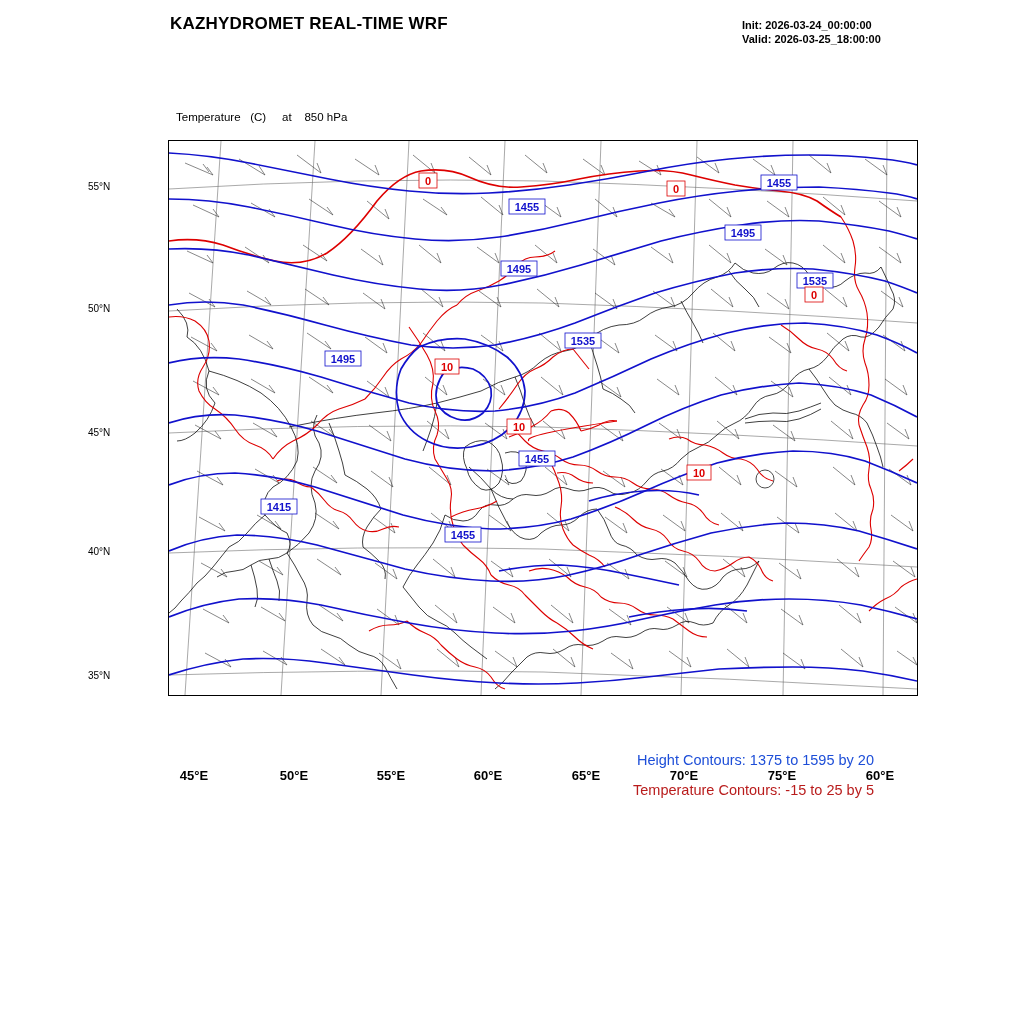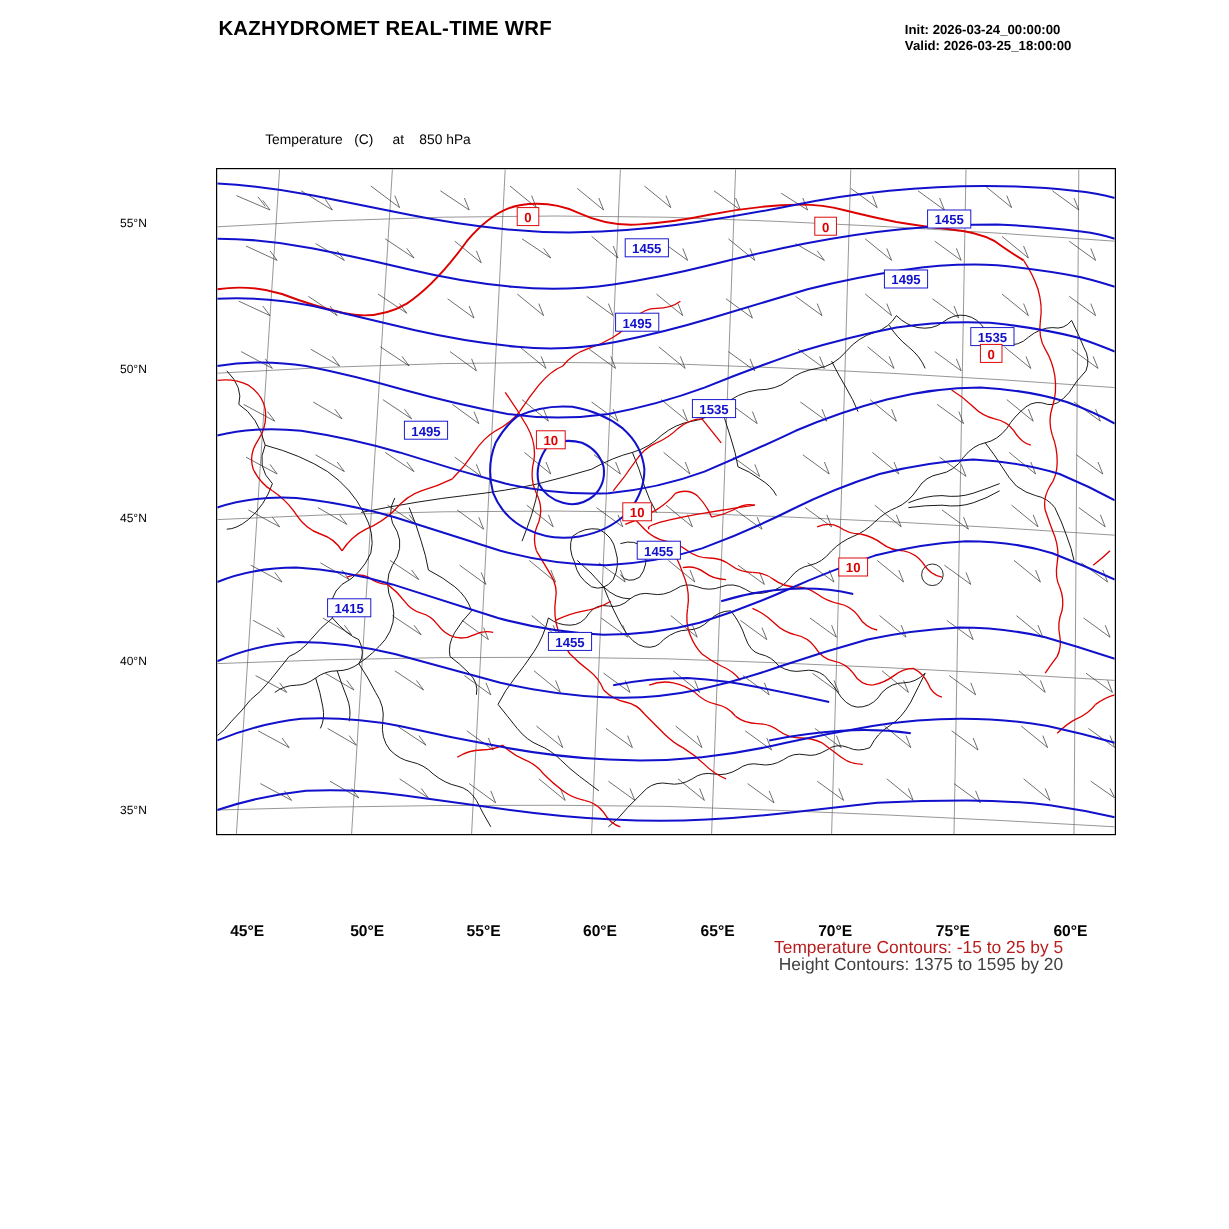--- a/index.html
+++ b/index.html
@@ -10,21 +10,21 @@
   body {
     width: 1024px;
     height: 1024px;
     position: relative;
     font-family: "Liberation Sans", sans-serif;
     color: #000000;
     overflow: hidden;
   }
   .page {
     position: absolute;
-    left: 12px; top: 0;
+    left: 0; top: 0;
     width: 980px;
     height: 1024px;
   }
   #main-title {
     position: absolute;
     left: 170px;
     top: 14px;
     font-size: 17px;
     font-weight: bold;
     letter-spacing: 0.2px;
@@ -41,21 +41,20 @@
     position: absolute;
     left: 176px;
     top: 82px;
     font-size: 11.5px;
     line-height: 14px;
     white-space: pre;
   }
   .field-row {
     display: block;
     white-space: pre;
-    margin-left: 33px;
   }
   #map-frame {
     position: absolute;
     left: 168px;
     top: 140px;
     width: 750px;
     height: 556px;
     border: 1px solid #000;
     box-sizing: border-box;
     overflow: hidden;
@@ -78,23 +77,22 @@
     font-weight: bold;
     text-align: center;
     width: 70px;
     margin-top: 47px;
   }
   #legend-height {
     position: absolute;
     right: 106px;
     top: 752px;
     font-size: 14.5px;
-    color: #404040;
+    color: #1d4ed8;
     text-align: right;
-    margin-top: 44px;
   }
   #legend-temp {
     position: absolute;
     right: 106px;
     top: 782px;
     font-size: 14.5px;
     color: #b91c1c;
     text-align: right;
   }
   .lbl {

